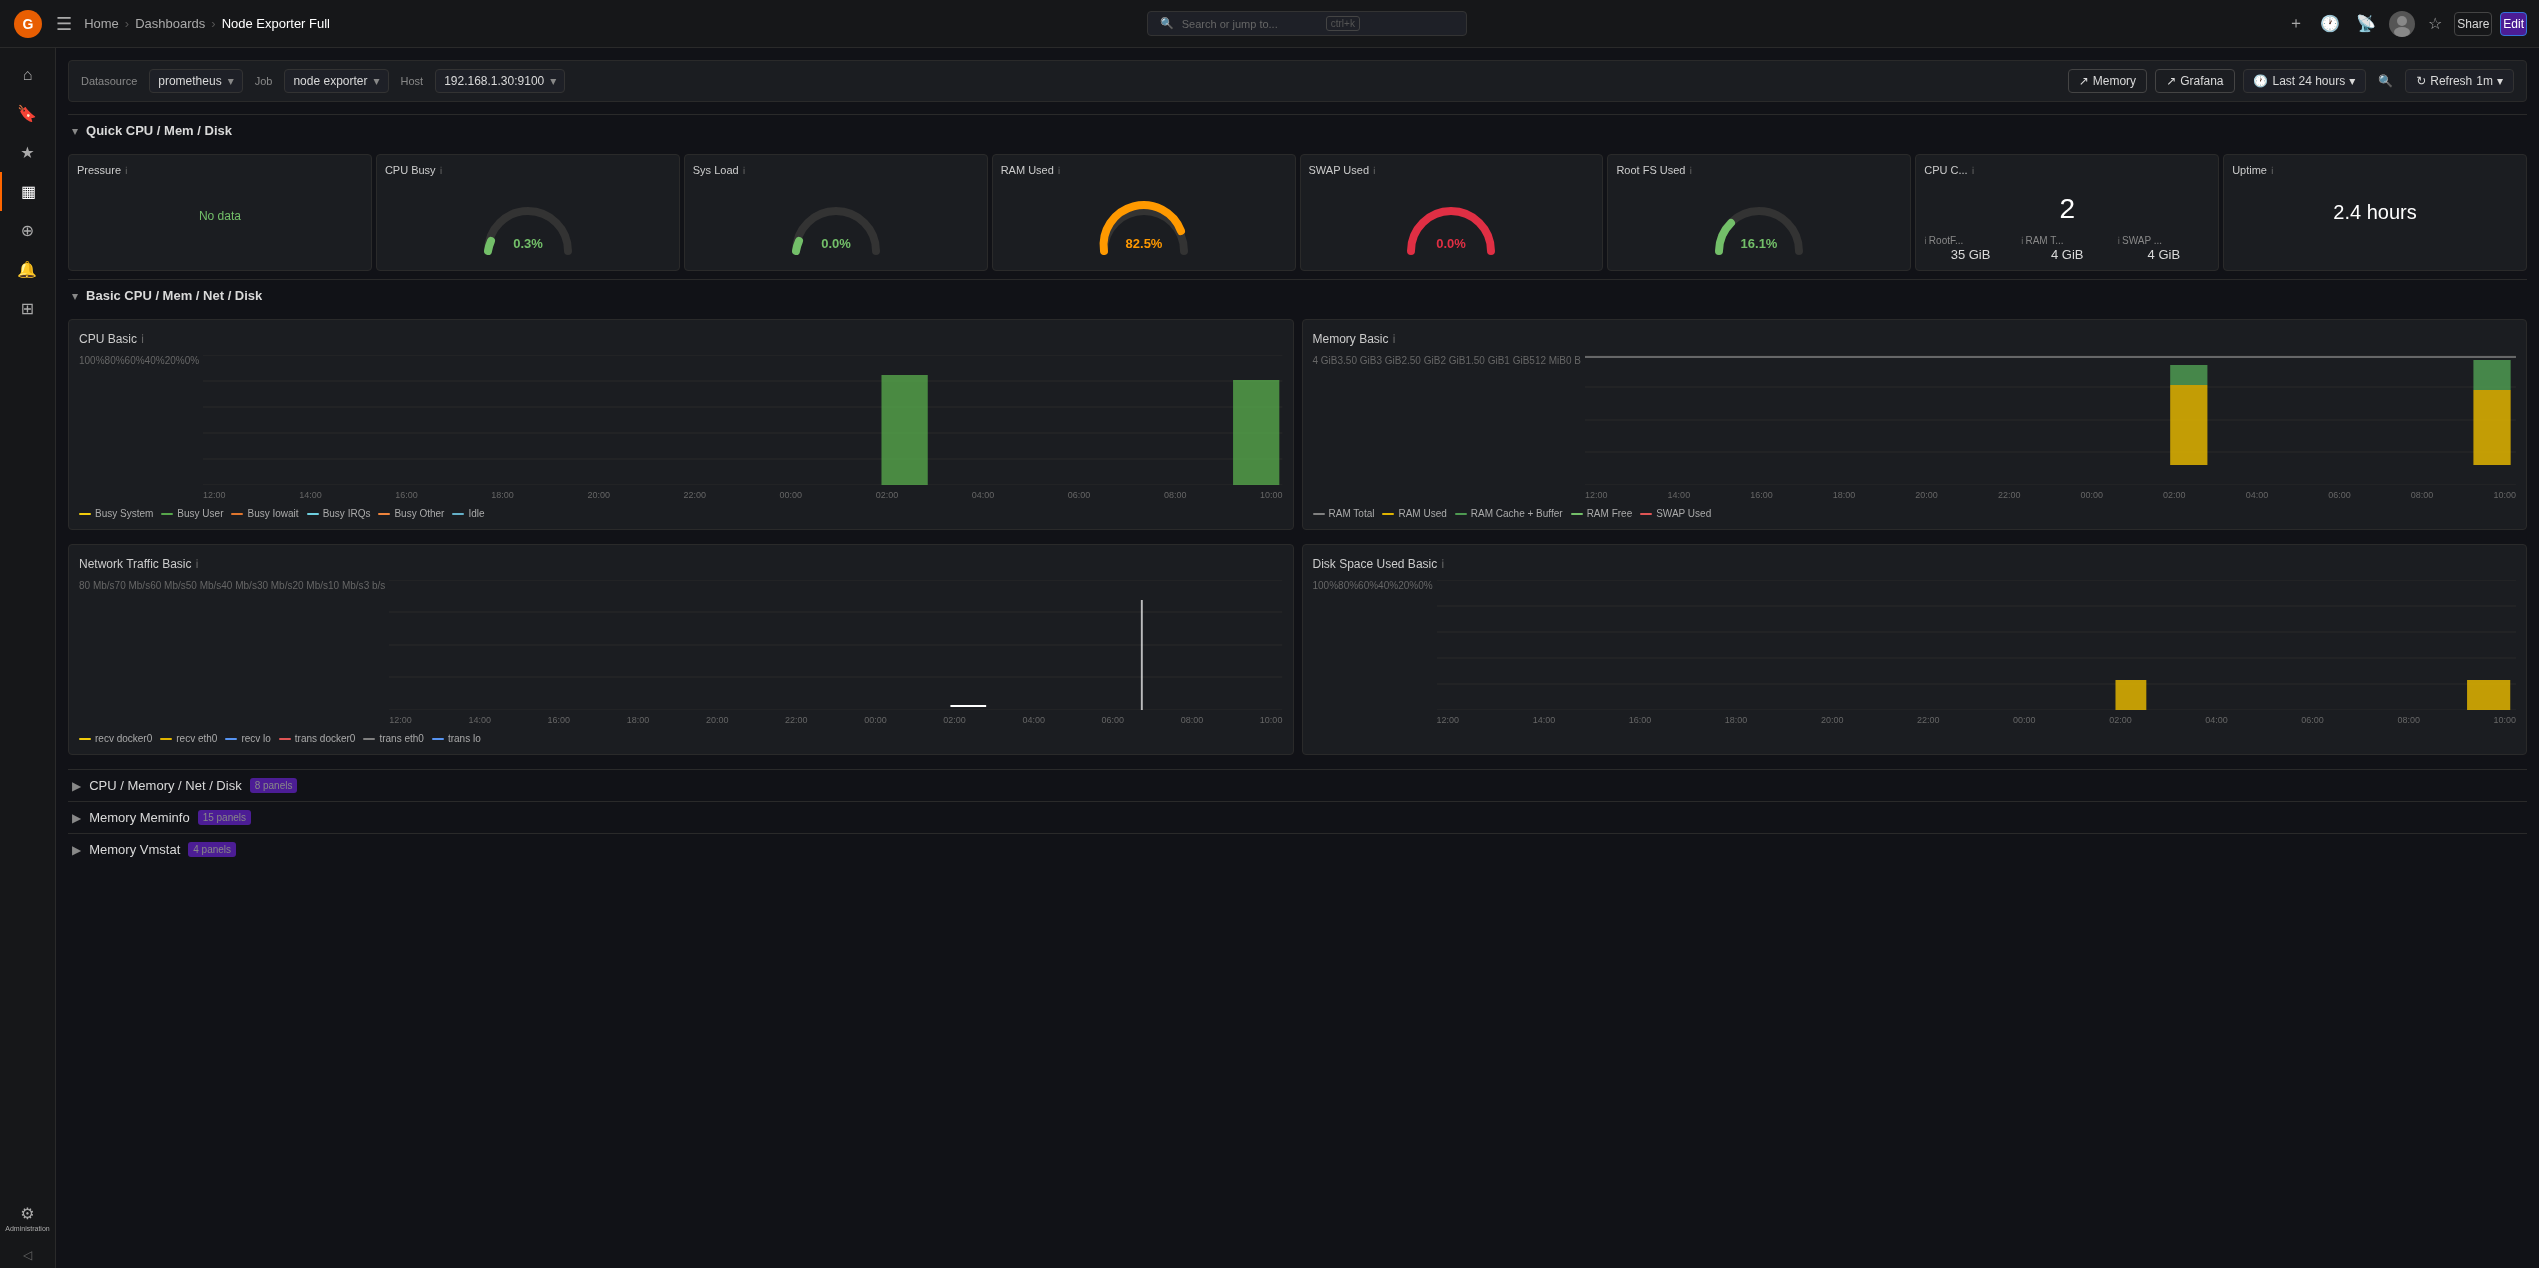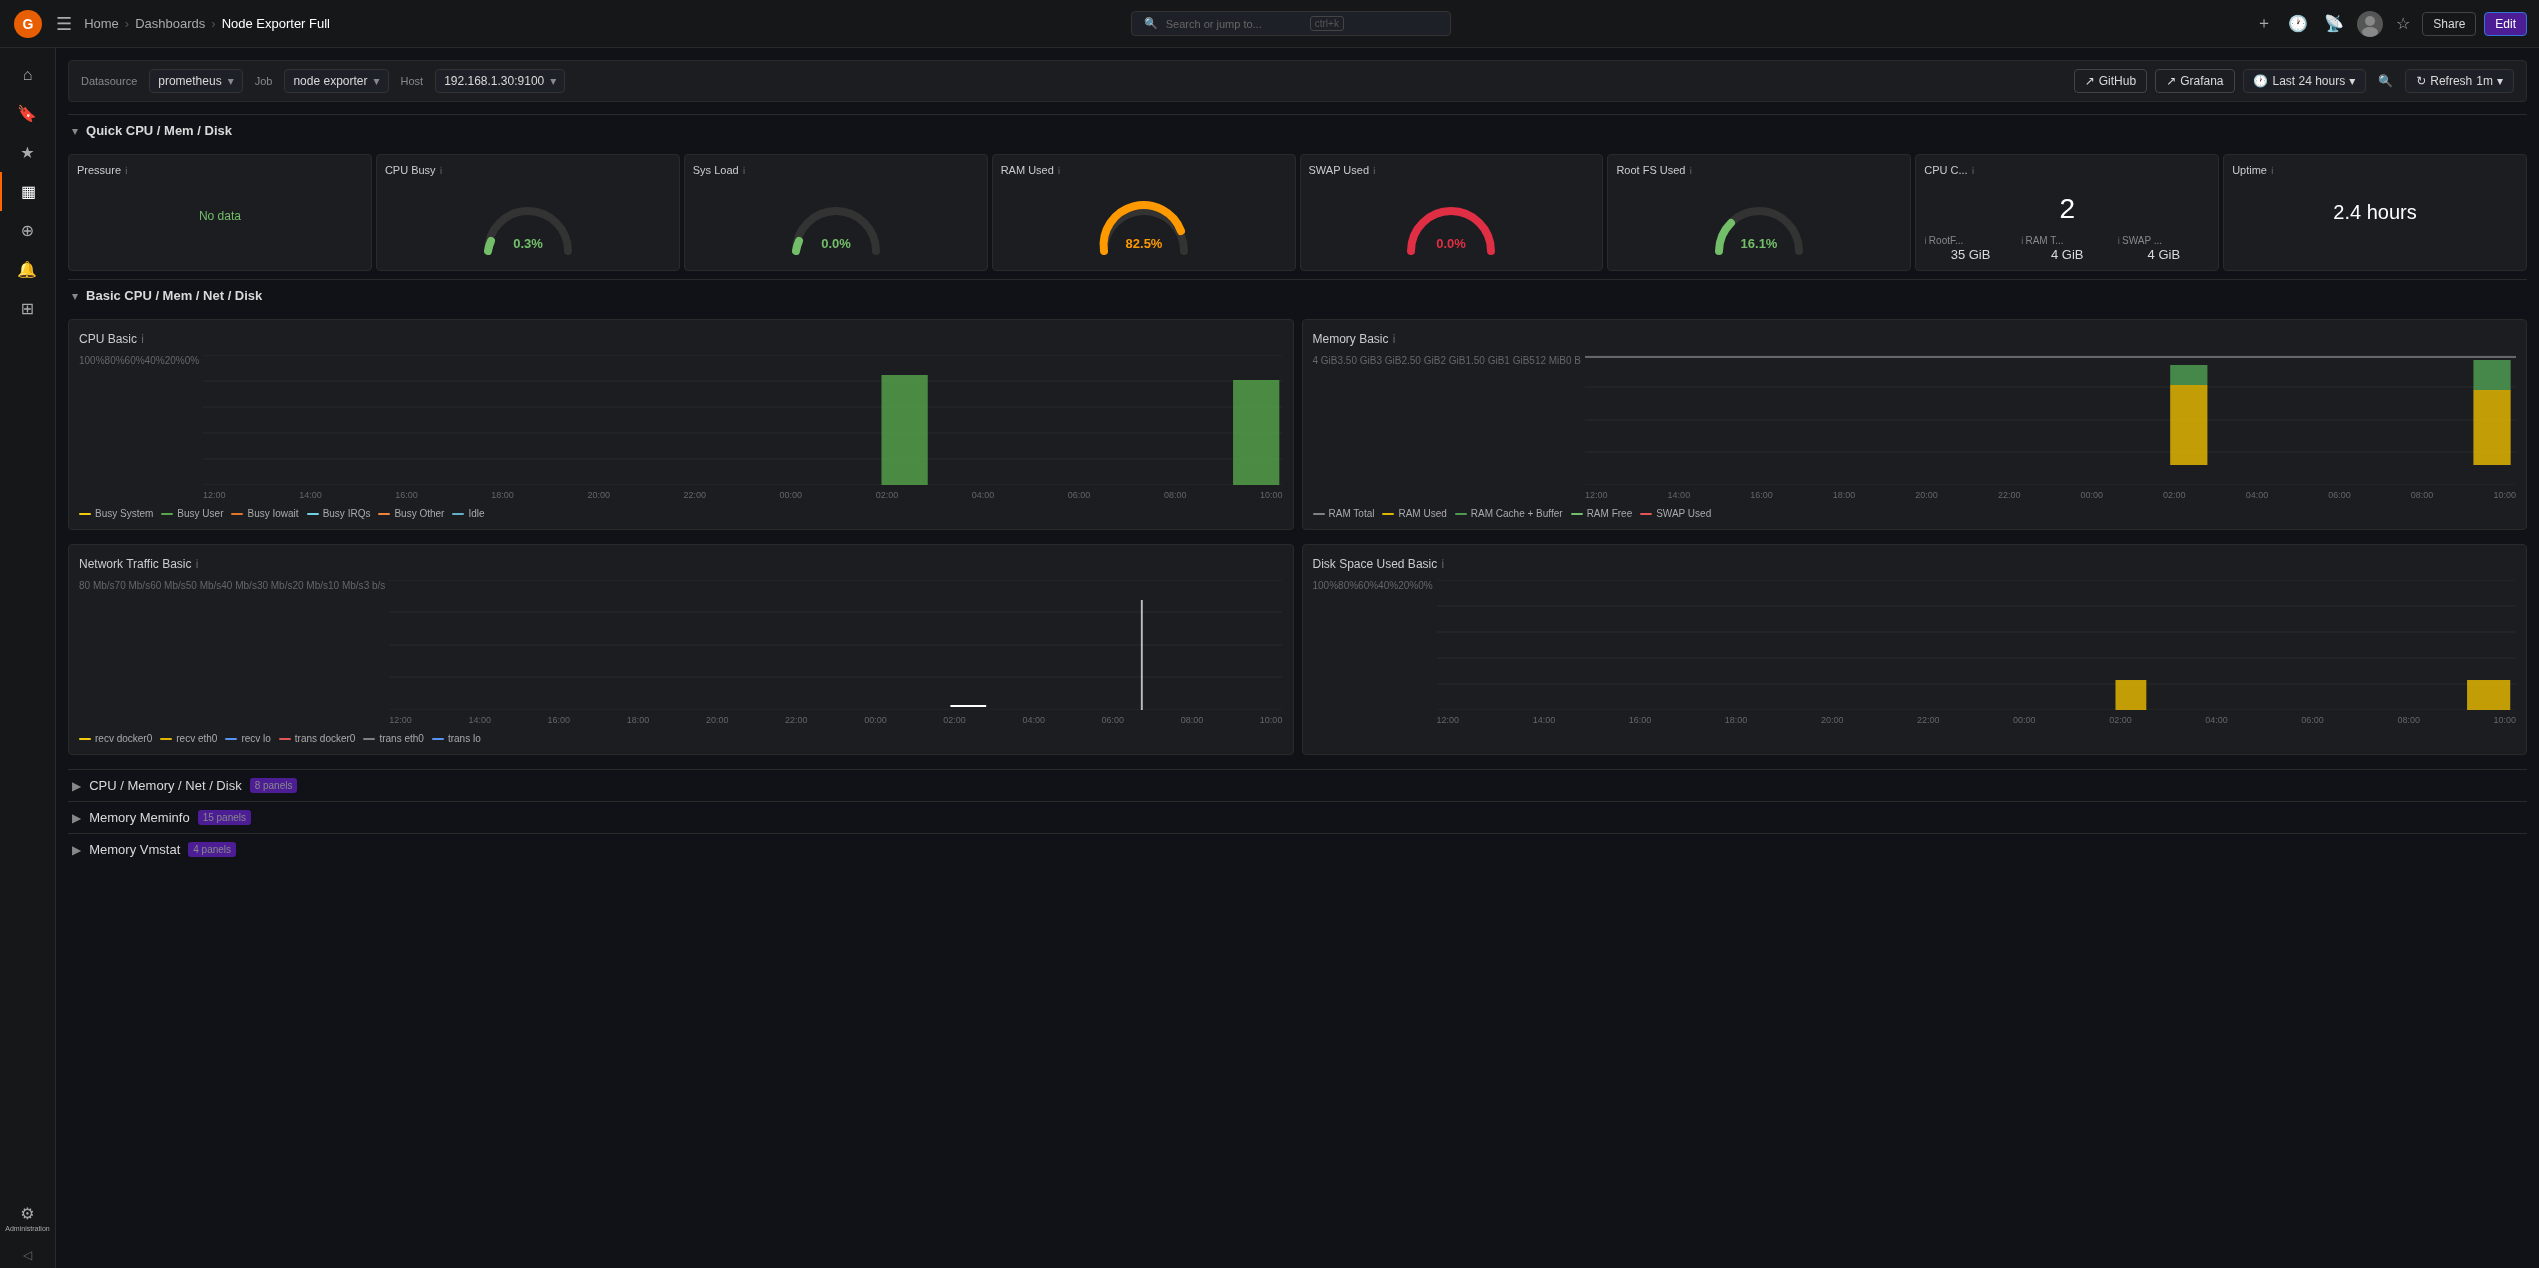--- a/index.html
+++ b/index.html
@@ -6,21 +6,21 @@
     body { background: #111217; color: #d9d9d9; font-family: 'Segoe UI', Arial, sans-serif; font-size: 12px; overflow-x: hidden; }
 
     
     .topbar { background: #161719; height: 48px; display: flex; align-items: center; padding: 0 12px; border-bottom: 1px solid #2a2a2a; position: fixed; top: 0; left: 0; right: 0; z-index: 100; }
     .breadcrumb { display: flex; align-items: center; gap: 6px; font-size: 13px; color: #aaa; }
     .breadcrumb .sep { color: #555; }
     .topbar-center { flex: 1; display: flex; justify-content: center; }
     .search-box { background: #1e2027; border: 1px solid #333; border-radius: 4px; display: flex; align-items: center; gap: 8px; padding: 4px 12px; width: 320px; color: #aaa; font-size: 13px; cursor: pointer; }
     .search-box span { font-size: 11px; color: #666; }
     .topbar-right { display: flex; align-items: center; gap: 8px; }
-    .topbar-btn { background: transparent; border: 1px solid #444; border-radius: 4px; color: #d9d9d9; padding: 4px 10px; cursor: pointer; font-size: 12px; }
+    .topbar-btn { background: transparent; border: 1px solid #444; border-radius: 4px; color: #d9d9d9; padding: 4px 2px; cursor: pointer; font-size: 12px; }
     .topbar-btn.share { background: transparent; border-color: #444; }
     .topbar-btn.edit { background: #4c1d95; border-color: #3274d9; color: #fff; }
     .topbar-icon { color: #aaa; font-size: 16px; cursor: pointer; padding: 4px; }
 
     
     .layout { display: flex; margin-top: 48px; }
 
     
     .sidebar { width: 56px; background: #161719; border-right: 1px solid #2a2a2a; min-height: calc(100vh - 48px); display: flex; flex-direction: column; align-items: center; padding-top: 8px; position: fixed; left: 0; top: 48px; bottom: 0; z-index: 90; }
     .sidebar-item { width: 100%; display: flex; flex-direction: column; align-items: center; padding: 10px 0; cursor: pointer; color: #aaa; font-size: 10px; gap: 2px; }
@@ -175,21 +175,21 @@
       </div>
       <span class="dash-toolbar-label">Host</span>
       <div class="dash-select">
         <span>192.168.1.30:9100</span>
         <span class="arrow">▾</span>
       </div>
 
       <div class="dash-toolbar-right">
         <button class="toolbar-link-btn">
           <span>↗</span>
-          <span>GitHub</span>
+          <span>Memory</span>
         </button>
         <button class="toolbar-link-btn">
           <span>↗</span>
           <span>Grafana</span>
         </button>
         <div class="time-range-btn">
           <span>🕐</span>
           <span>Last 24 hours</span>
           <span>▾</span>
         </div>

